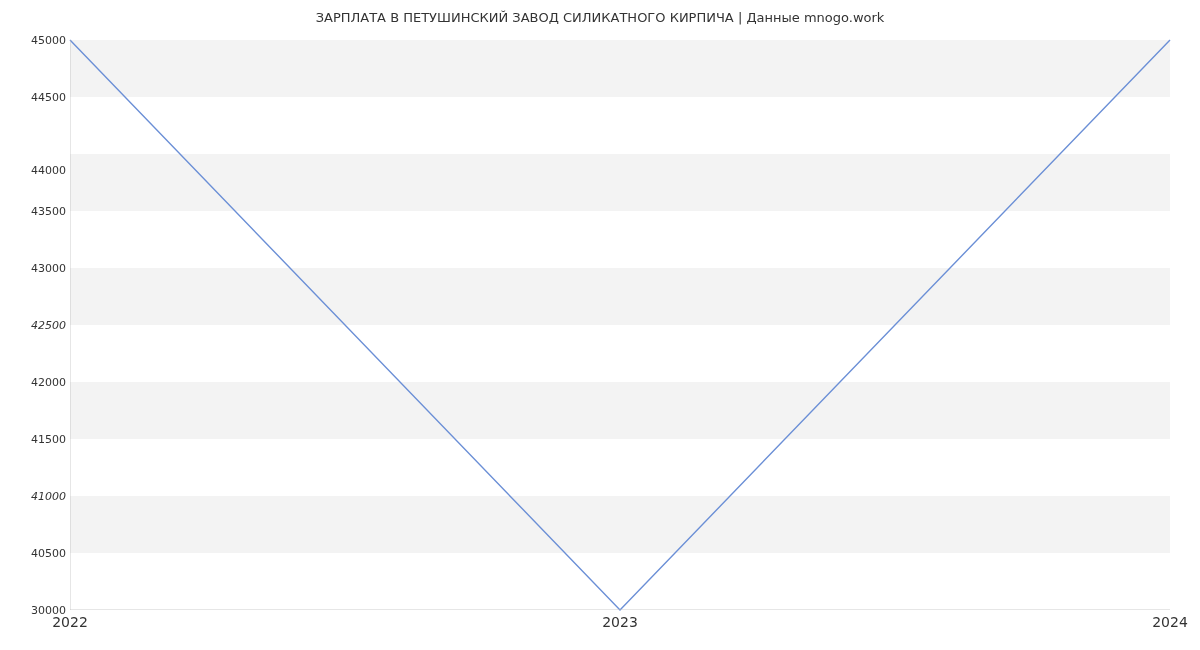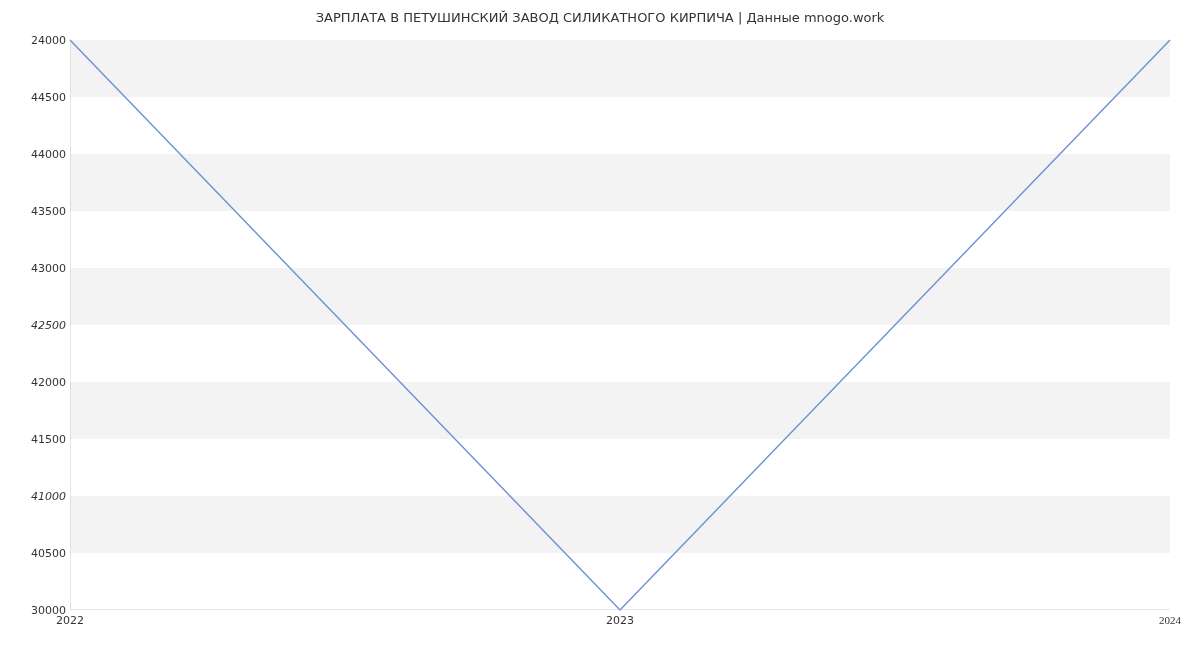--- a/index.html
+++ b/index.html
@@ -47,21 +47,21 @@
     transform: translateY(-50%);
     font-size: 11px;
     color: #333333;
     text-align: right;
     width: 60px;
   }
   .x-tick {
     position: absolute;
     top: 614px;
     transform: translateX(-50%);
-    font-size: 11px;
+    font-size: 14px;
     color: #333333;
     text-align: left;
   }
   svg.line-layer {
     position: absolute;
     left: 70px;
     top: 40px;
     width: 1100px;
     height: 570px;
     overflow: visible;
@@ -100,19 +100,19 @@
   <div class="spine" style="left:70px;top:609px;width:1100px;height:1px;opacity:0.35"></div>
 
 <div class="y-tick" style="top: 610px;">30000</div>
     <div class="y-tick" style="top: 553px;">40500</div>
     <div class="y-tick" style="top: 496px; font-style: italic;">41000</div>
     <div class="y-tick" style="top: 439px;">41500</div>
     <div class="y-tick" style="top: 382px;">42000</div>
     <div class="y-tick" style="top: 325px; font-style: italic;">42500</div>
     <div class="y-tick" style="top: 268px;">43000</div>
     <div class="y-tick" style="top: 211px;">43500</div>
-    <div class="y-tick" style="top: 154px;">44000</div>
+    <div class="y-tick" style="top: 170px;">44000</div>
     <div class="y-tick" style="top: 97px;">44500</div>
-    <div class="y-tick" style="top: 40px;">24000</div>
+    <div class="y-tick" style="top: 40px;">45000</div>
     <div class="x-tick" style="left: 70px;">2022</div>
     <div class="x-tick" style="left: 620px;">2023</div>
-    <div class="x-tick" style="left: 1170px; font-family: Liberation Serif, serif;">2024</div>
+    <div class="x-tick" style="left: 1170px;">2024</div>
   </div>
 
 </body></html>

